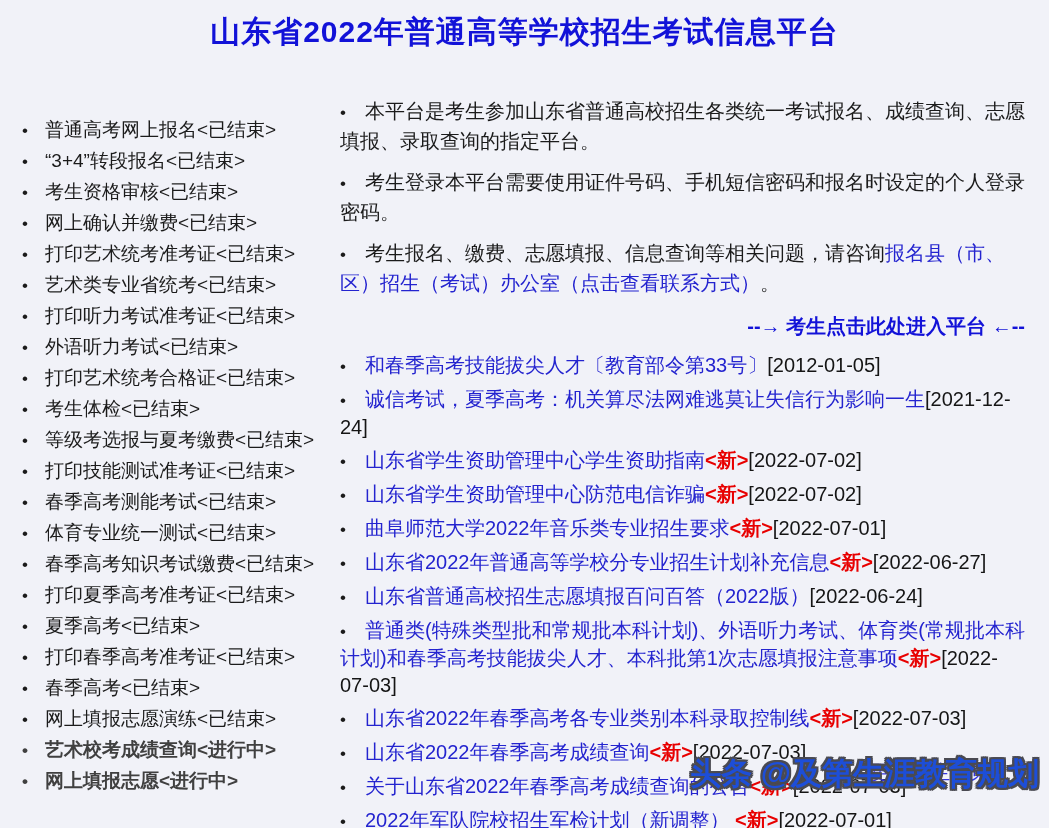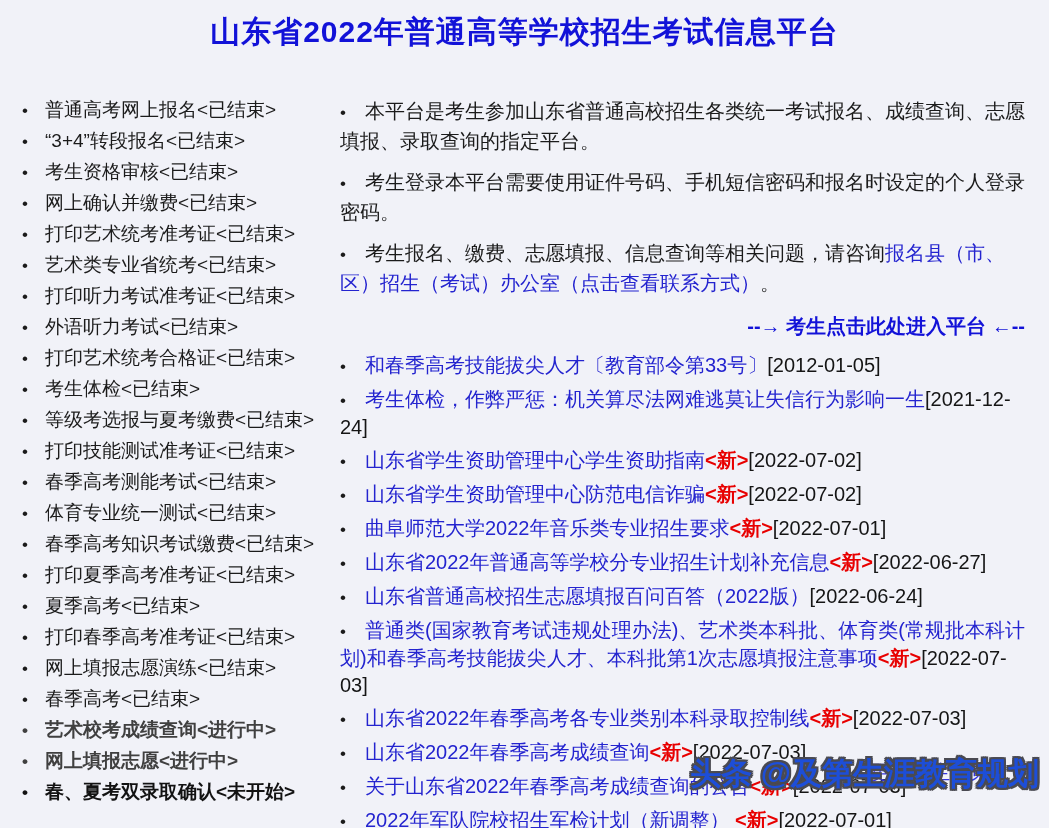--- a/index.html
+++ b/index.html
@@ -14,21 +14,21 @@
   .title{
     margin:0;padding-top:12px;
     text-align:center;
     font-size:30px;font-weight:700;
     color:#1212d8;
     letter-spacing:1px;
     white-space:nowrap;
   }
   .columns{display:flex;align-items:flex-start;margin-top:42px;}
   
-  .left-col{flex:none;width:340px;padding-left:22px;box-sizing:border-box;}
+  .left-col{flex:none;width:340px;padding-left:22px;box-sizing:border-box;margin-top:20px;}
   .stage-list{list-style:none;margin:0;padding:0;}
   .menu-item{
     font-size:19px;line-height:30px;
     color:#1b1b1b;white-space:nowrap;
   }
   .menu-item .bullet{display:inline-block;width:23px;font-size:17px;}
   .menu-item.active{color:#404040;font-weight:700;}
   .menu-item.pending{color:#121212;font-weight:700;}
   
   .right-col{flex:none;width:685px;padding-top:2px;font-size:20px;}
@@ -86,47 +86,46 @@
           <li class="menu-item done"><span class="bullet">•</span><span class="label">打印艺术统考合格证&lt;已结束&gt;</span></li>
           <li class="menu-item done"><span class="bullet">•</span><span class="label">考生体检&lt;已结束&gt;</span></li>
           <li class="menu-item done"><span class="bullet">•</span><span class="label">等级考选报与夏考缴费&lt;已结束&gt;</span></li>
           <li class="menu-item done"><span class="bullet">•</span><span class="label">打印技能测试准考证&lt;已结束&gt;</span></li>
           <li class="menu-item done"><span class="bullet">•</span><span class="label">春季高考测能考试&lt;已结束&gt;</span></li>
           <li class="menu-item done"><span class="bullet">•</span><span class="label">体育专业统一测试&lt;已结束&gt;</span></li>
           <li class="menu-item done"><span class="bullet">•</span><span class="label">春季高考知识考试缴费&lt;已结束&gt;</span></li>
           <li class="menu-item done"><span class="bullet">•</span><span class="label">打印夏季高考准考证&lt;已结束&gt;</span></li>
           <li class="menu-item done"><span class="bullet">•</span><span class="label">夏季高考&lt;已结束&gt;</span></li>
           <li class="menu-item done"><span class="bullet">•</span><span class="label">打印春季高考准考证&lt;已结束&gt;</span></li>
+          <li class="menu-item done"><span class="bullet">•</span><span class="label">春季高考&lt;已结束&gt;</span></li>
           <li class="menu-item done"><span class="bullet">•</span><span class="label">网上填报志愿演练&lt;已结束&gt;</span></li>
-          <li class="menu-item done"><span class="bullet">•</span><span class="label">春季高考&lt;已结束&gt;</span></li>
           <li class="menu-item active"><span class="bullet">•</span><span class="label">艺术校考成绩查询&lt;进行中&gt;</span></li>
           <li class="menu-item active"><span class="bullet">•</span><span class="label">网上填报志愿&lt;进行中&gt;</span></li>
-          <li class="menu-item pending"><span class="bullet">•</span><span class="label">春、夏考双录取确认&lt;未开始&gt;</span></li>
         </ul>
     </div>
 
     <div class="right-col">
 
       <p class="para"><span class="bullet">•</span><span>本平台是考生参加山东省普通高校招生各类统一考试报名、成绩查询、志愿填报、录取查询的指定平台。</span></p>
 
       <p class="para"><span class="bullet">•</span><span>考生登录本平台需要使用证件号码、手机短信密码和报名时设定的个人登录密码。</span></p>
 
       <p class="para"><span class="bullet">•</span><span>考生报名、缴费、志愿填报、信息查询等相关问题，请咨询</span><span class="inline-link">报名县（市、区）招生（考试）办公室（点击查看联系方式）</span><span>。</span></p>
 
       <div class="enter-line">--→ 考生点击此处进入平台 ←--</div>
 
       <ul class="news-list">
           <li class="news-item"><span class="bullet">•</span><span class="news-link">和春季高考技能拔尖人才〔教育部令第33号〕</span><span class="news-date">[2012-01-05]</span></li>
-          <li class="news-item"><span class="bullet">•</span><span class="news-link">考生体检，作弊严惩：机关算尽法网难逃莫让失信行为影响一生</span><span class="news-date">[2021-12-24]</span></li>
+          <li class="news-item"><span class="bullet">•</span><span class="news-link">诚信考试，夏季高考：机关算尽法网难逃莫让失信行为影响一生</span><span class="news-date">[2021-12-24]</span></li>
           <li class="news-item"><span class="bullet">•</span><span class="news-link">山东省学生资助管理中心学生资助指南</span><span class="new-flag">&lt;新&gt;</span><span class="news-date">[2022-07-02]</span></li>
           <li class="news-item"><span class="bullet">•</span><span class="news-link">山东省学生资助管理中心防范电信诈骗</span><span class="new-flag">&lt;新&gt;</span><span class="news-date">[2022-07-02]</span></li>
           <li class="news-item"><span class="bullet">•</span><span class="news-link">曲阜师范大学2022年音乐类专业招生要求</span><span class="new-flag">&lt;新&gt;</span><span class="news-date">[2022-07-01]</span></li>
           <li class="news-item"><span class="bullet">•</span><span class="news-link">山东省2022年普通高等学校分专业招生计划补充信息</span><span class="new-flag">&lt;新&gt;</span><span class="news-date">[2022-06-27]</span></li>
           <li class="news-item"><span class="bullet">•</span><span class="news-link">山东省普通高校招生志愿填报百问百答（2022版）</span><span class="news-date">[2022-06-24]</span></li>
-          <li class="news-item"><span class="bullet">•</span><span class="news-link">普通类(国家教育考试违规处理办法)、艺术类本科批、体育类(常规批本科计划)和春季高考技能拔尖人才、本科批第1次志愿填报注意事项</span><span class="new-flag">&lt;新&gt;</span><span class="news-date">[2022-07-03]</span></li>
+          <li class="news-item"><span class="bullet">•</span><span class="news-link">普通类(特殊类型批和常规批本科计划)、外语听力考试、体育类(常规批本科计划)和春季高考技能拔尖人才、本科批第1次志愿填报注意事项</span><span class="new-flag">&lt;新&gt;</span><span class="news-date">[2022-07-03]</span></li>
           <li class="news-item"><span class="bullet">•</span><span class="news-link">山东省2022年春季高考各专业类别本科录取控制线</span><span class="new-flag">&lt;新&gt;</span><span class="news-date">[2022-07-03]</span></li>
           <li class="news-item"><span class="bullet">•</span><span class="news-link">山东省2022年春季高考成绩查询</span><span class="new-flag">&lt;新&gt;</span><span class="news-date">[2022-07-03]</span></li>
           <li class="news-item"><span class="bullet">•</span><span class="news-link">关于山东省2022年春季高考成绩查询的公告</span><span class="new-flag">&lt;新&gt;</span><span class="news-date">[2022-07-03]</span></li>
           <li class="news-item"><span class="bullet">•</span><span class="news-link">2022年军队院校招生军检计划（新调整） </span><span class="new-flag">&lt;新&gt;</span><span class="news-date">[2022-07-01]</span></li>
         </ul>
 
     </div>
   </div>
 
   <div class="hidden-link">更多招生政策...</div>

